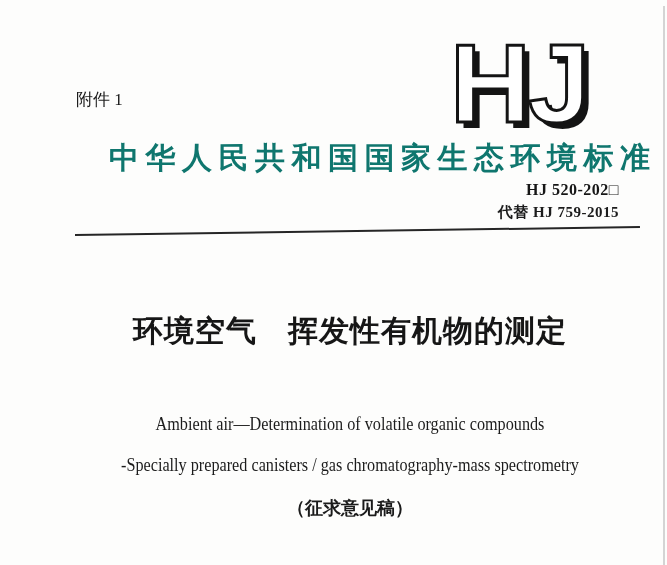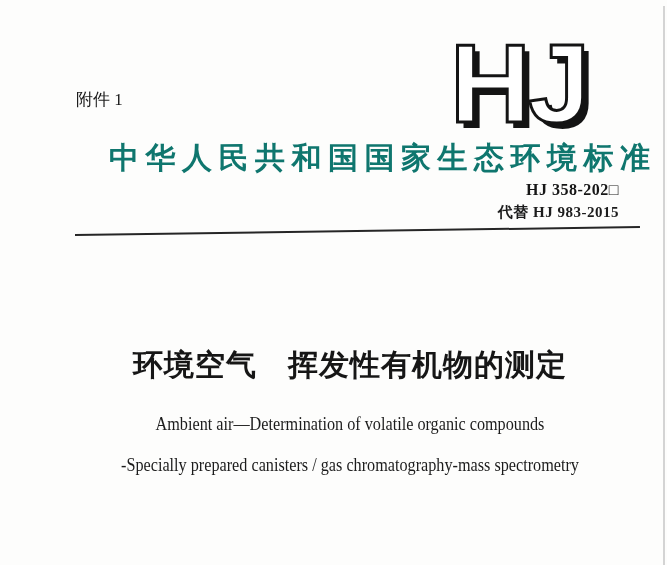--- a/index.html
+++ b/index.html
@@ -122,21 +122,20 @@
     text-align: center;
     white-space: nowrap;
   }
 
   .title-cn {
     font-family: "Liberation Sans", sans-serif;
     font-weight: 700;
     font-size: 30px;
     letter-spacing: 1px;
     color: #161616;
-    margin-top: 34px;
   }
   .title-cn-1 { top: 311px; }
   .title-cn-2 { top: 355px; }
 
   .title-en {
     font-family: "Liberation Serif", serif;
     font-size: 18px;
     color: #1c1c1c;
     transform: scaleX(0.9);
     transform-origin: 50% 50%;
@@ -161,27 +160,28 @@
 
   <div class="attachment-label">附件 1</div>
 
   <div class="logo">
     <span class="logo-shadow">HJ</span>
     <span class="logo-face">HJ</span>
   </div>
 
   <div class="heading">中华人民共和国国家生态环境标准</div>
 
-  <div class="std-num-block standard-number">HJ 358-202□</div>
+  <div class="std-num-block standard-number">HJ 520-202□</div>
 
-  <div class="std-num-block replaces-note">代替 HJ 983-2015</div>
+  <div class="std-num-block replaces-note">代替 HJ 759-2015</div>
 
   <div class="rule"></div>
 
   <div class="centered title-cn title-cn-1">环境空气　挥发性有机物的测定</div>
 
 
   <div class="centered title-en title-en-1">Ambient air—Determination of volatile organic compounds</div>
 
   <div class="centered title-en title-en-2">-Specially prepared canisters / gas chromatography-mass spectrometry</div>
 
+  <div class="centered draft-note">（征求意见稿）</div>
 
 </div>
 
 </body></html>

